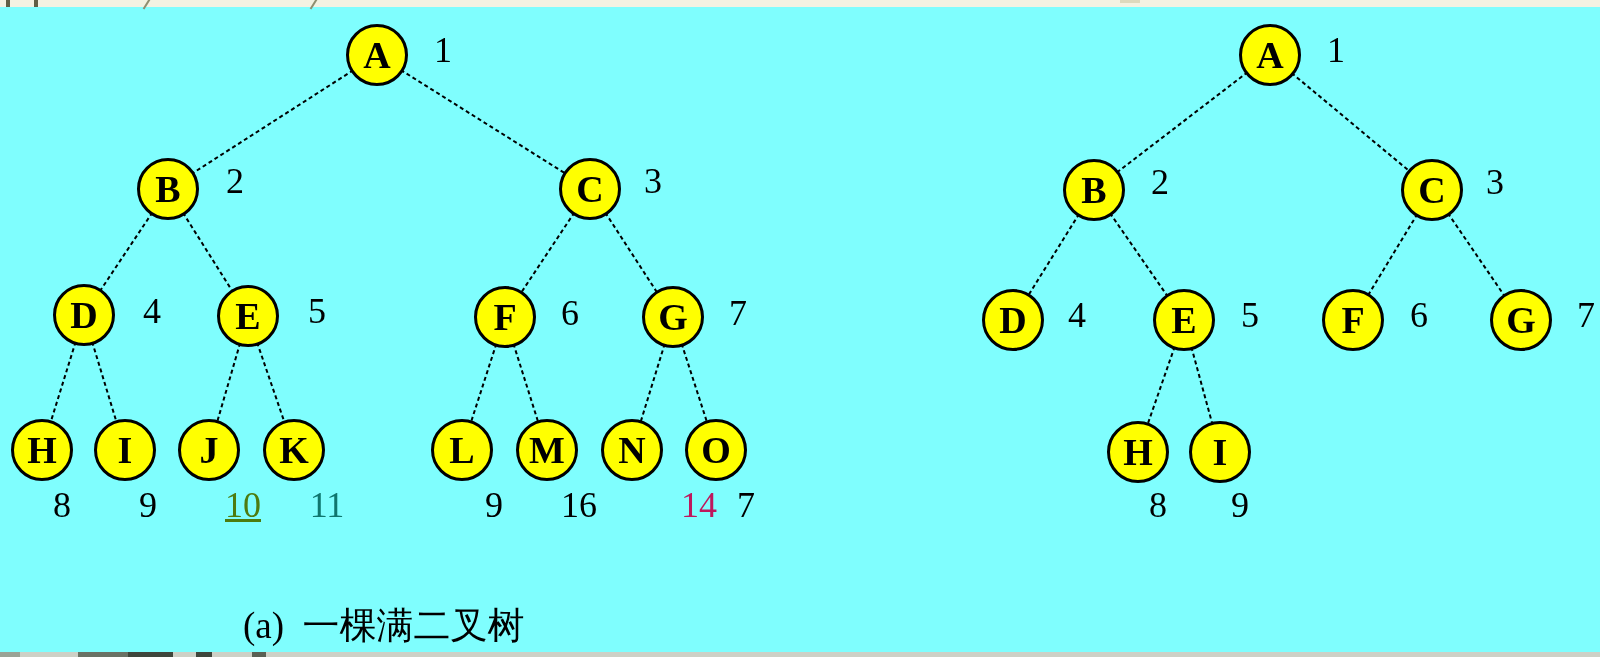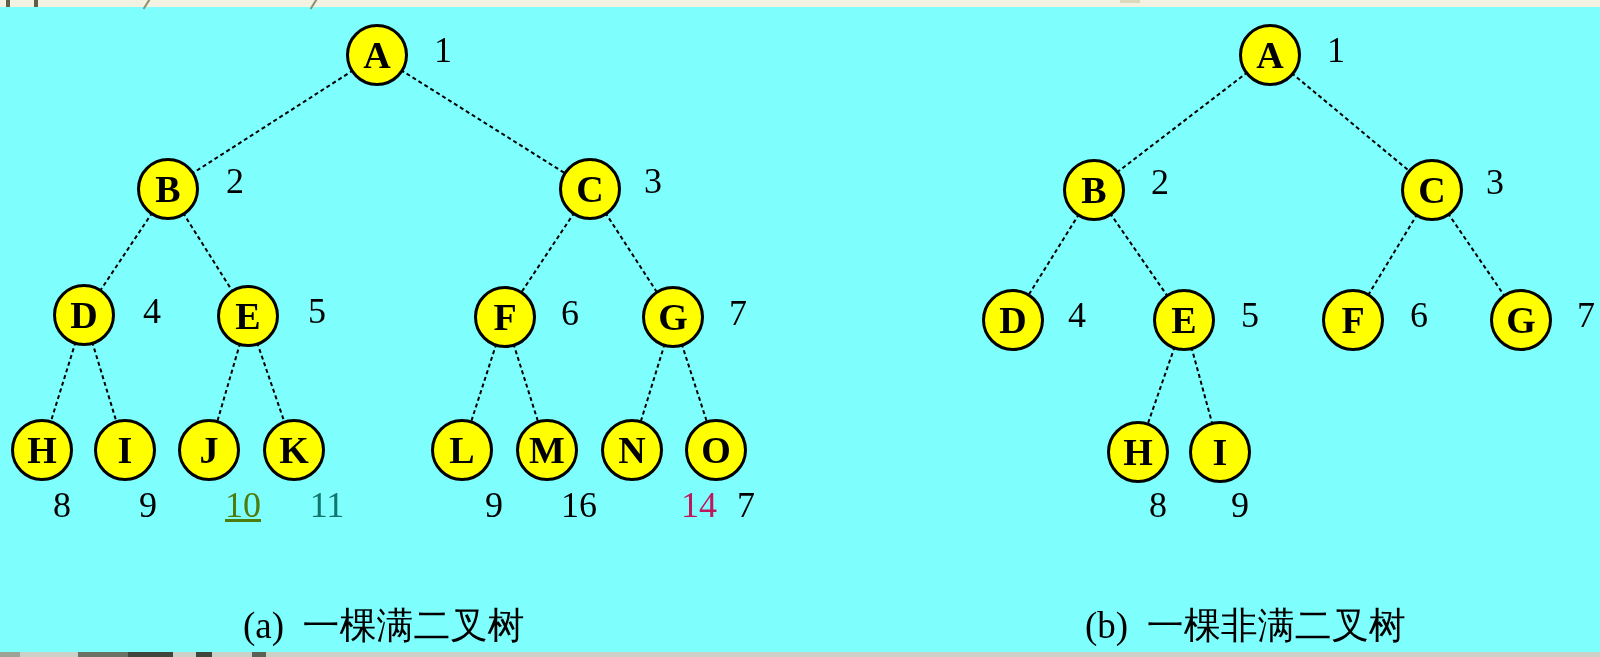--- a/index.html
+++ b/index.html
@@ -121,21 +121,20 @@
       <line x1="1094" y1="190" x2="1013" y2="320" stroke="#000000"></line>
       <line x1="1094" y1="190" x2="1184" y2="320" stroke="#000000"></line>
       <line x1="1432" y1="190" x2="1353" y2="320" stroke="#000000"></line>
       <line x1="1432" y1="190" x2="1521" y2="320" stroke="#000000"></line>
       <line x1="1184" y1="320" x2="1138" y2="452" stroke="#000000"></line>
       <line x1="1184" y1="320" x2="1220" y2="452" stroke="#000000"></line>
     </svg>
 
   <div class="caption" id="caption-a">(a)  一棵满二叉树</div>
 
-  <div class="caption" id="caption-b">(b)  一棵非满二叉树</div>
 
   <div class="bottom-strip">
     <div class="bottom-mark" style="left:0;     width:20px; background:#9AA396;"></div>
     <div class="bottom-mark" style="left:78px;  width:50px; background:#6A7265;"></div>
     <div class="bottom-mark" style="left:128px; width:45px; background:#3F463C;"></div>
     <div class="bottom-mark" style="left:196px; width:16px; background:#3F463C;"></div>
     <div class="bottom-mark" style="left:252px; width:14px; background:#5A6054;"></div>
   </div>
 
 <div class="node" style="left: 377px; top: 55px; background: rgb(255, 255, 0); border-color: rgb(0, 0, 0);">A</div>

